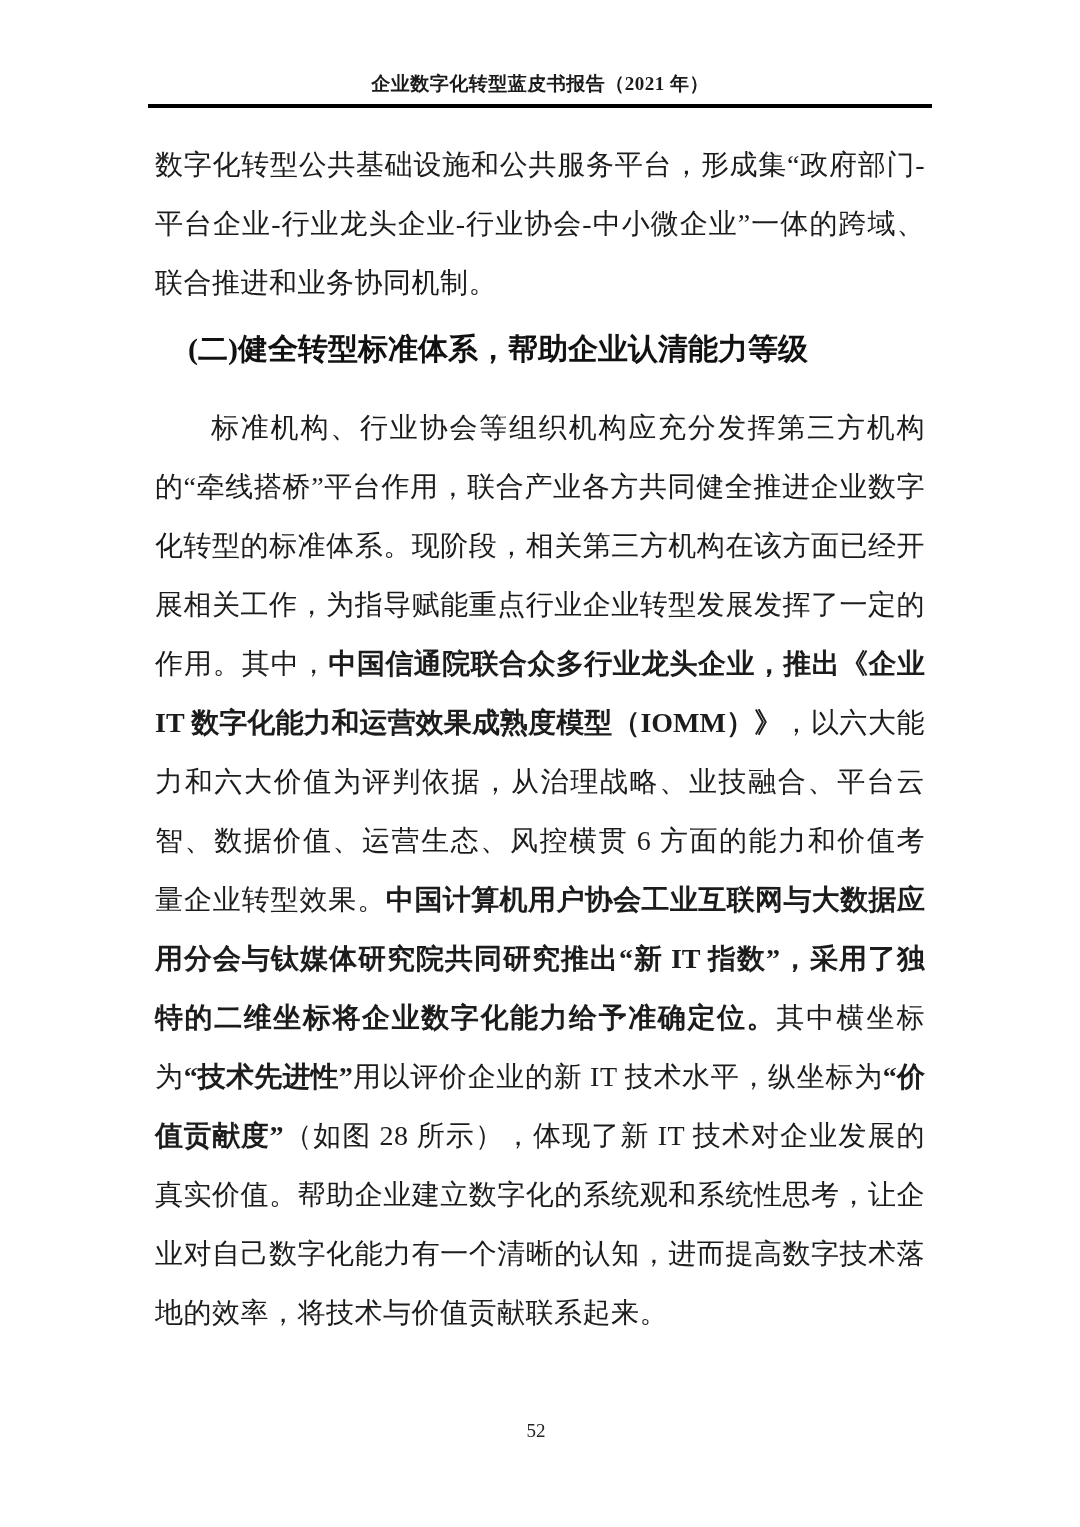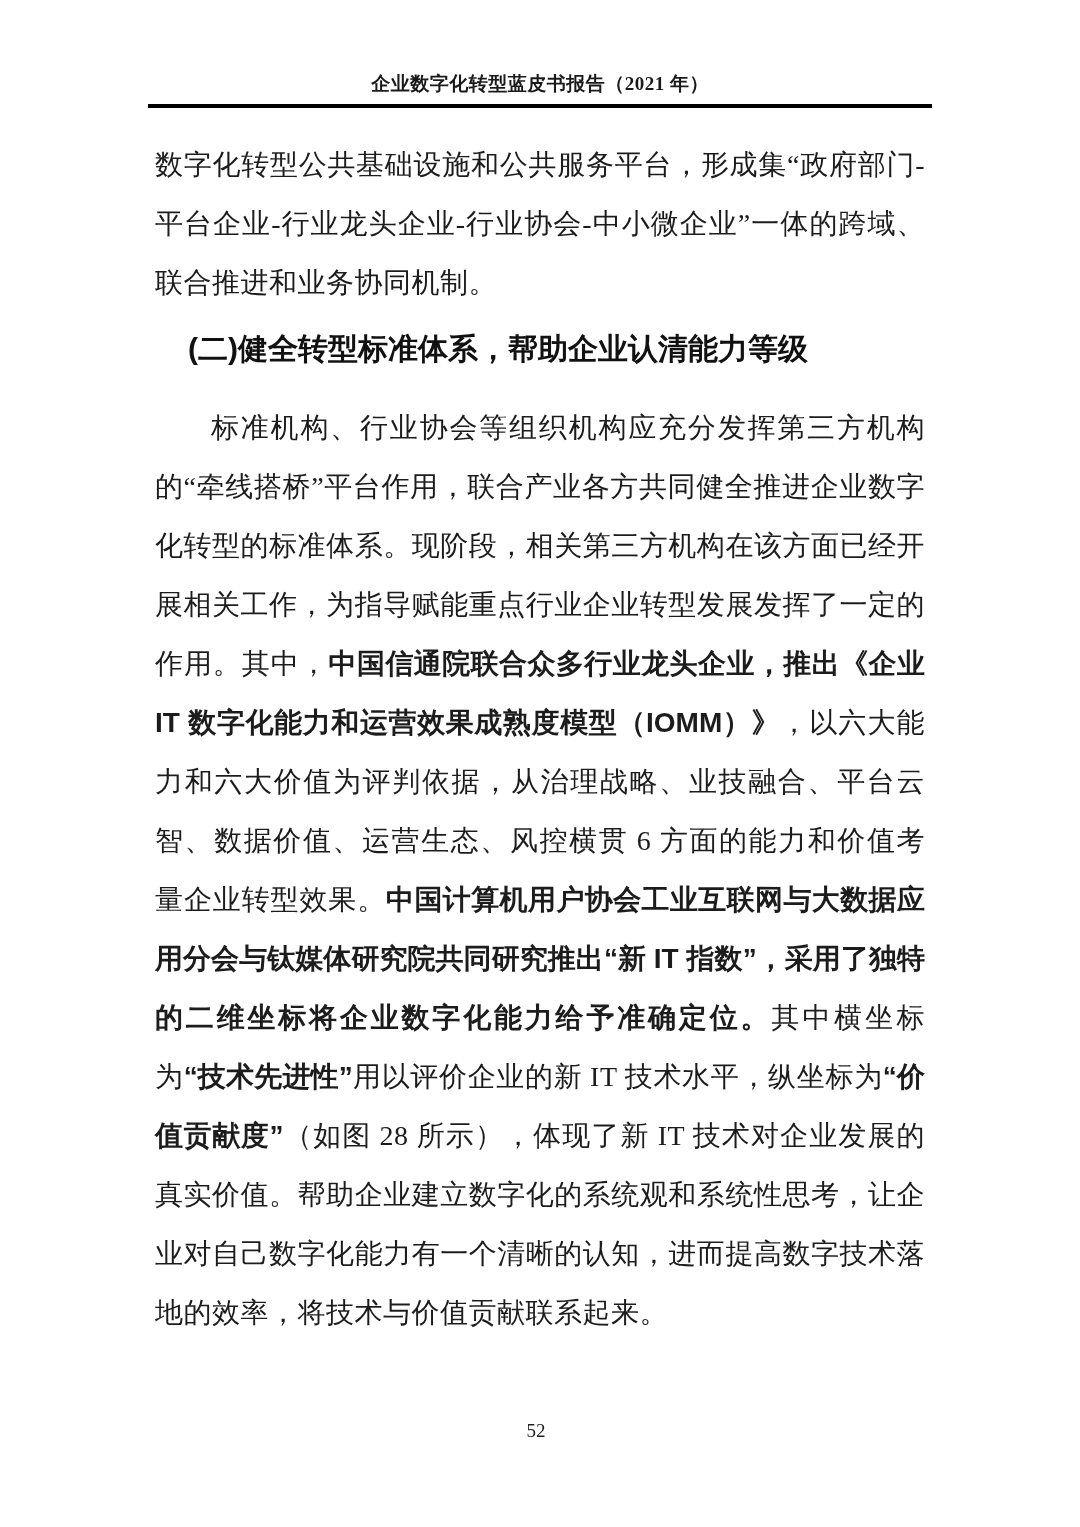--- a/index.html
+++ b/index.html
@@ -50,21 +50,21 @@
     text-indent: 40px;
     margin: 6px 0 20px 0;
     text-align: left;
     color: #111111;
   }
   .run {
     font-weight: normal;
   }
   .run.bold {
     font-weight: bold;
-    font-family: Liberation Sans, sans-serif;
+    font-family: Liberation Serif, serif;
     letter-spacing: 0px;
   }
   .footer {
     position: absolute;
     left: 0;
     right: 8px;
     bottom: 85px;
     text-align: center;
     font-size: 19px;
     color: #222222;

